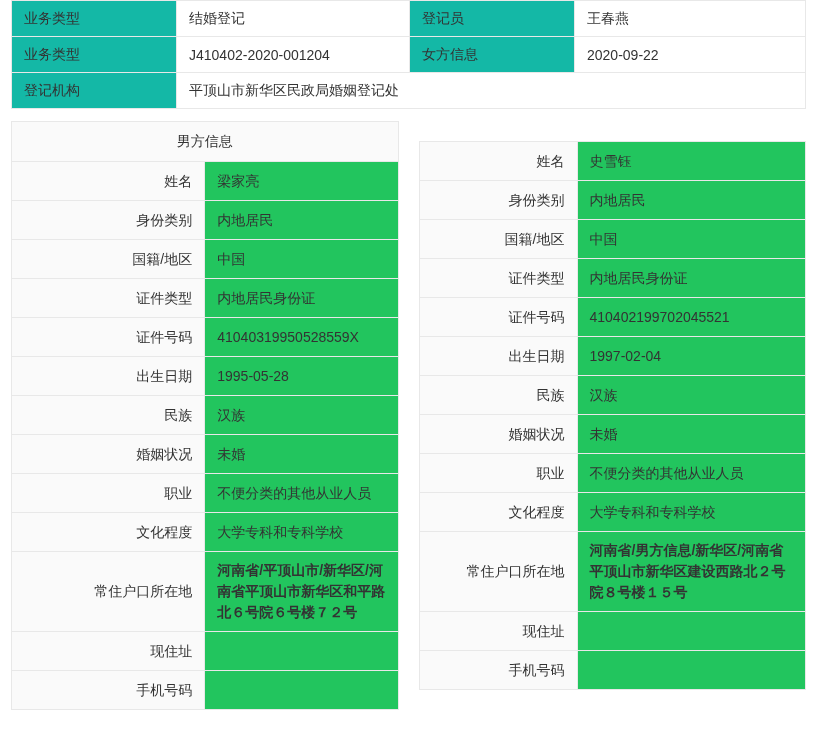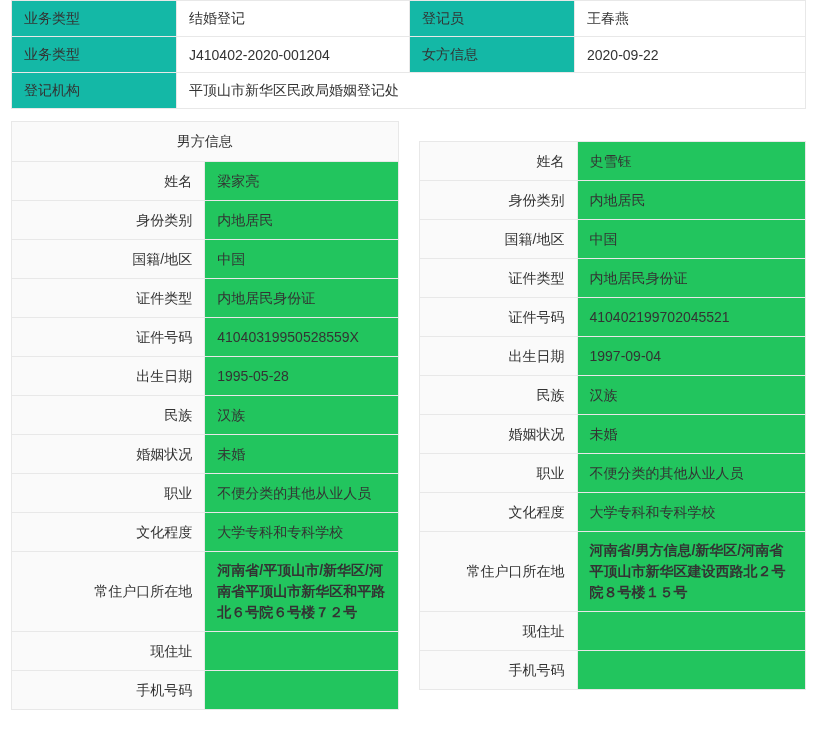--- a/index.html
+++ b/index.html
@@ -213,21 +213,21 @@
         <tr>
           <td class="k">证件类型</td>
           <td class="v">内地居民身份证</td>
         </tr>
         <tr>
           <td class="k">证件号码</td>
           <td class="v">410402199702045521</td>
         </tr>
         <tr>
           <td class="k">出生日期</td>
-          <td class="v">1997-09-04</td>
+          <td class="v">1997-02-04</td>
         </tr>
         <tr>
           <td class="k">民族</td>
           <td class="v">汉族</td>
         </tr>
         <tr>
           <td class="k">婚姻状况</td>
           <td class="v">未婚</td>
         </tr>
         <tr>

